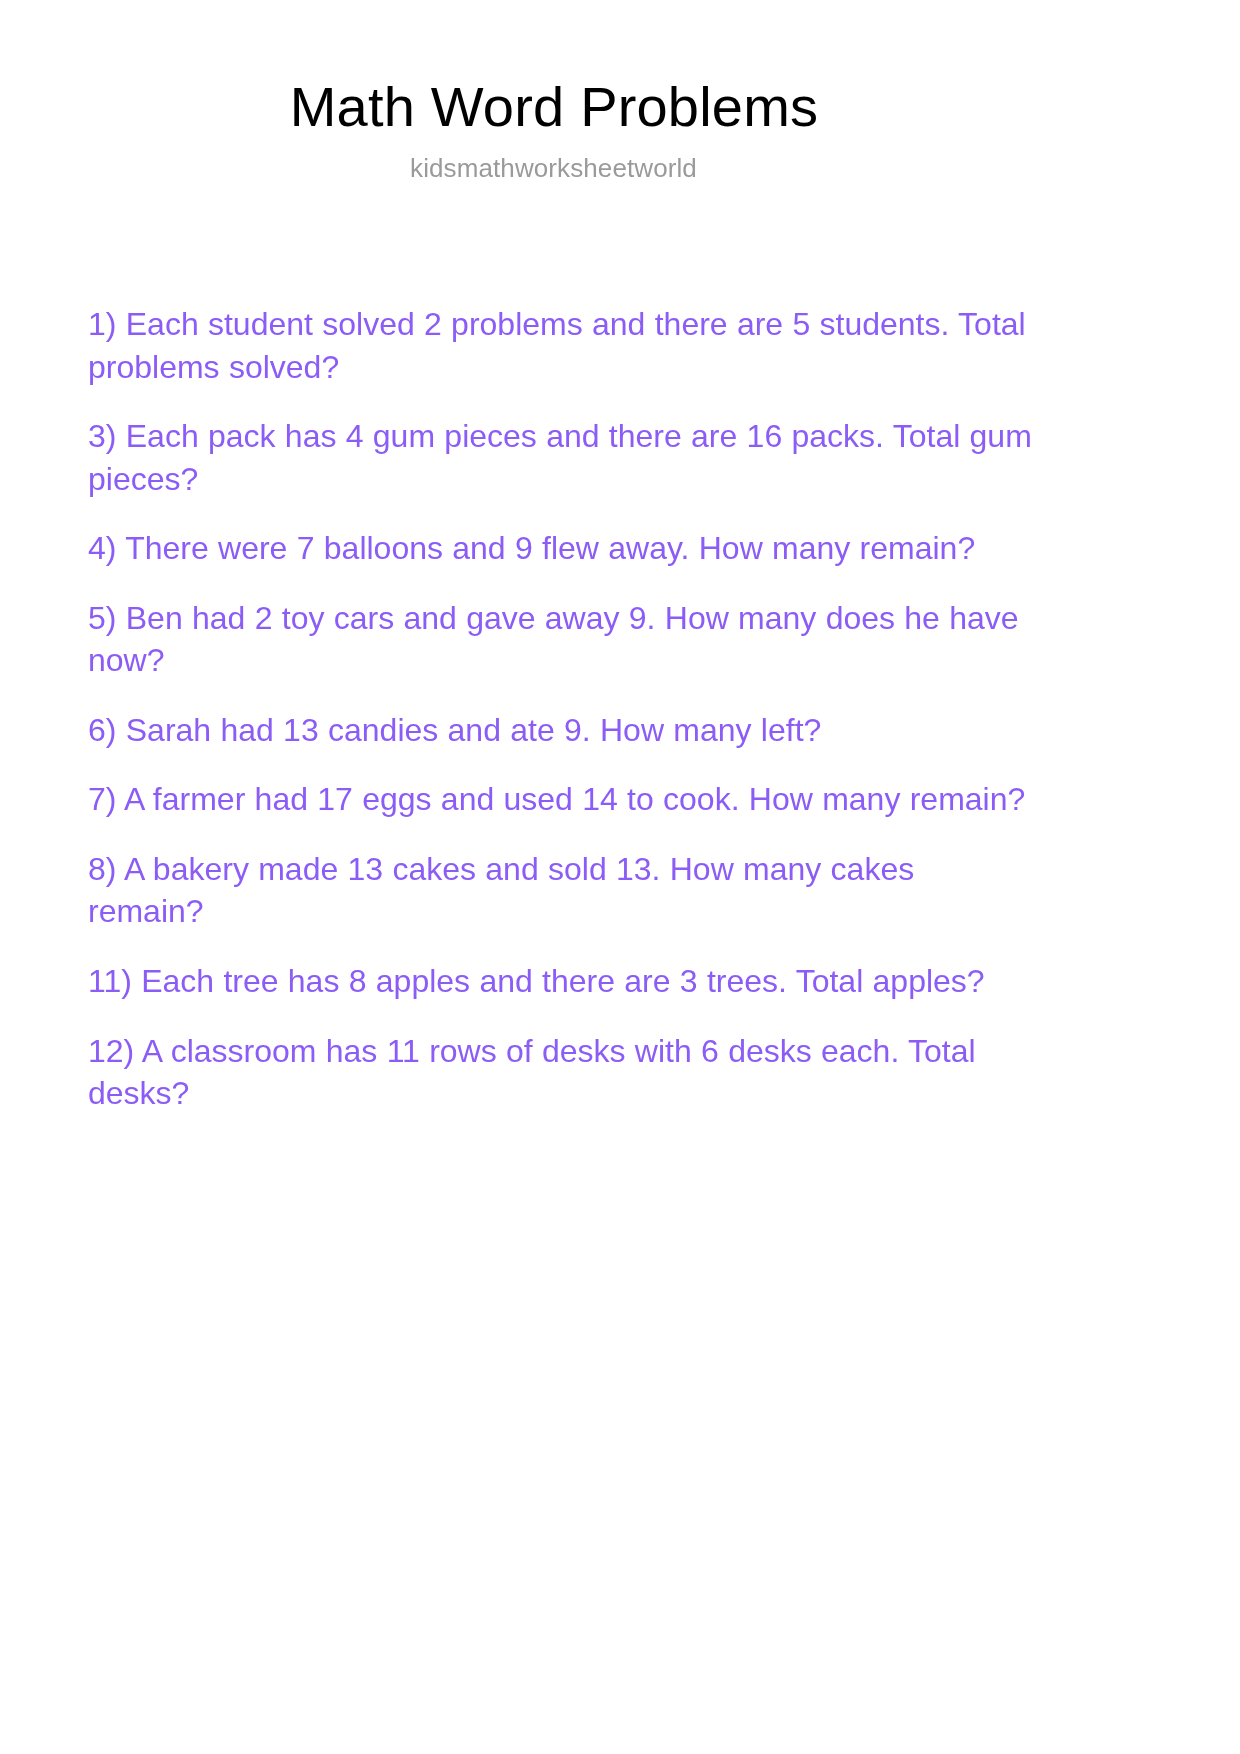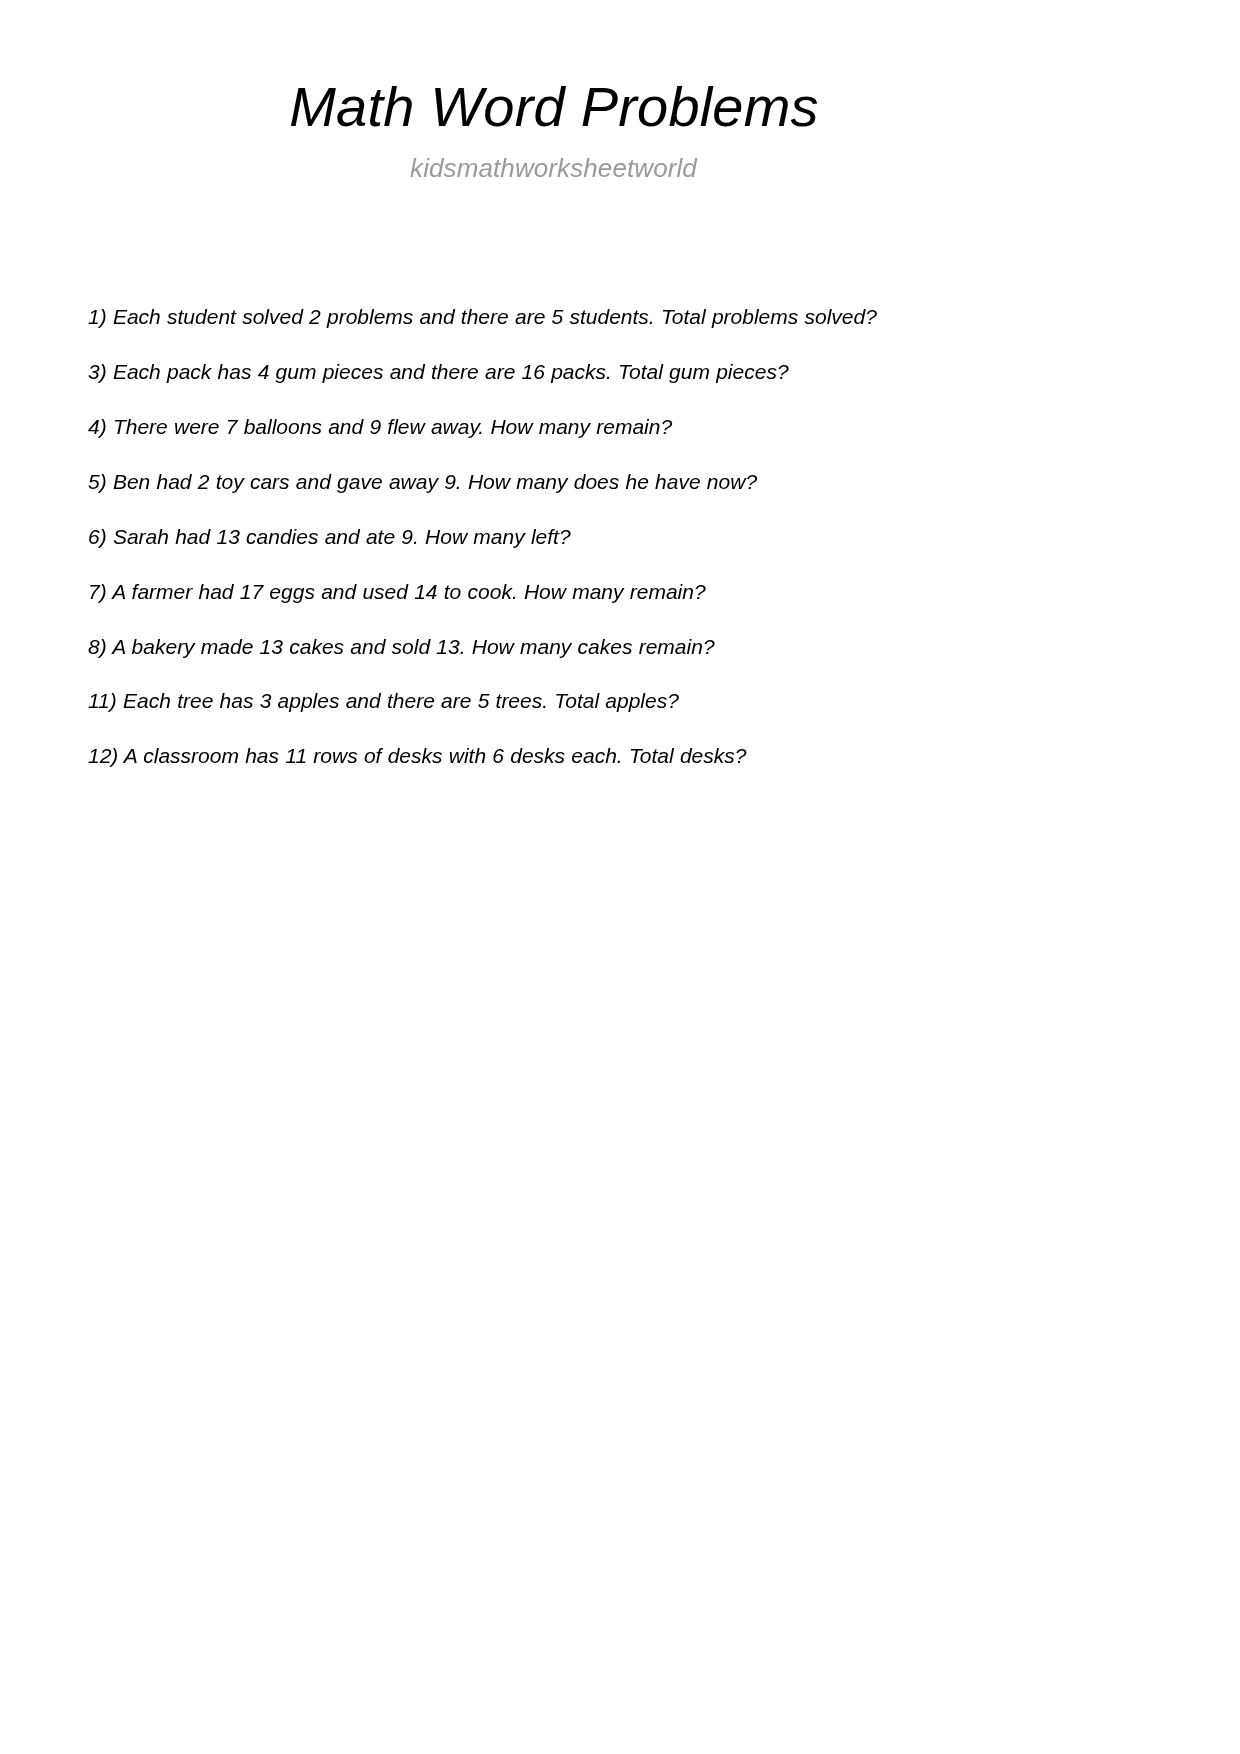--- a/index.html
+++ b/index.html
@@ -15,21 +15,20 @@
     color: #000000;
     -webkit-font-smoothing: antialiased;
     overflow: hidden;
   }
   .page {
     position: relative;
     width: 1108px;
     height: 1754px;
     background: #ffffff;
     box-sizing: border-box;
-    font-style: italic;
   }
   .header {
     padding-top: 78px;
     text-align: center;
   }
   .worksheet-title {
     font-family: "Liberation Sans", sans-serif;
     font-size: 56px;
     font-weight: 400;
     line-height: 1.05;
@@ -49,24 +48,24 @@
     margin: 0;
     padding: 0;
     list-style: none;
     position: absolute;
     left: 88px;
     top: 303px;
     width: 945px;
   }
   .problem-item {
     font-family: "Liberation Sans", sans-serif;
-    font-size: 21px;
+    font-size: 32px;
     font-weight: 400;
     line-height: 1.33;
-    color: #000000;
+    color: #8b5cf6;
     margin: 0 0 27px 0;
     text-align: left;
     word-spacing: 0.4px;
   }
   .problem-item:last-child {
     margin-bottom: 0;
   }
 </style>
 </head>
 <body>
@@ -79,17 +78,17 @@
   </div>
 
   <ol class="problems">
     <li class="problem-item">1) Each student solved 2 problems and there are 5 students. Total problems solved?</li>
     <li class="problem-item">3) Each pack has 4 gum pieces and there are 16 packs. Total gum pieces?</li>
     <li class="problem-item">4) There were 7 balloons and 9 flew away. How many remain?</li>
     <li class="problem-item">5) Ben had 2 toy cars and gave away 9. How many does he have now?</li>
     <li class="problem-item">6) Sarah had 13 candies and ate 9. How many left?</li>
     <li class="problem-item">7) A farmer had 17 eggs and used 14 to cook. How many remain?</li>
     <li class="problem-item">8) A bakery made 13 cakes and sold 13. How many cakes remain?</li>
-    <li class="problem-item">11) Each tree has 3 apples and there are 5 trees. Total apples?</li>
+    <li class="problem-item">11) Each tree has 8 apples and there are 3 trees. Total apples?</li>
     <li class="problem-item">12) A classroom has 11 rows of desks with 6 desks each. Total desks?</li>
   </ol>
 
 </div>
 
 </body></html>

